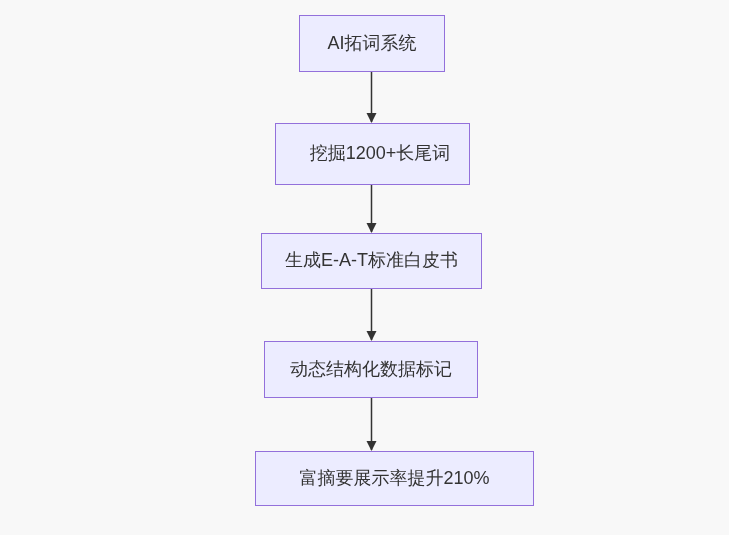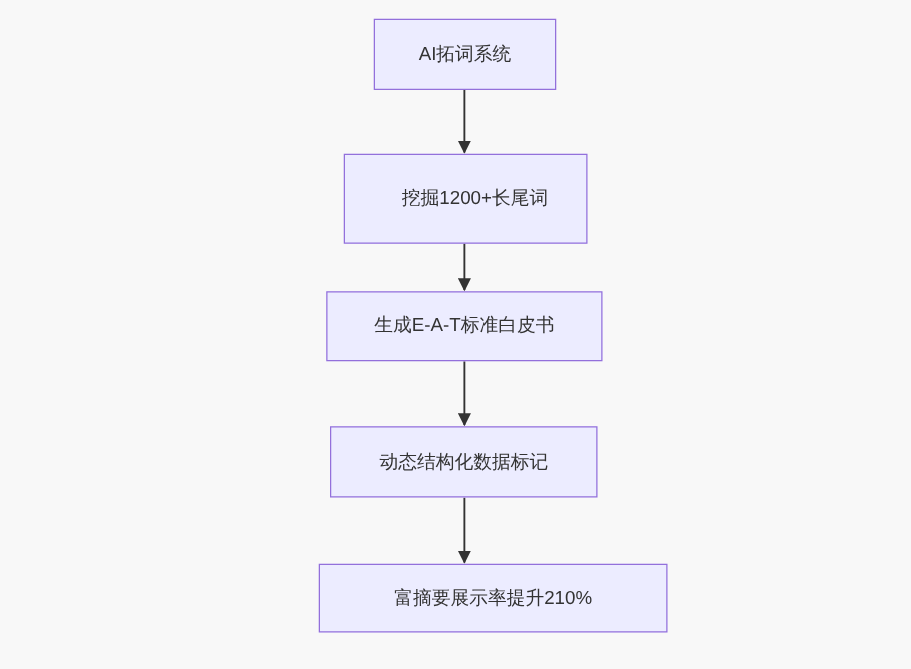--- a/index.html
+++ b/index.html
@@ -27,28 +27,28 @@
     position: absolute;
     box-sizing: border-box;
     background: #ECECFF;
     border: 1px solid #9370DB;
     display: flex;
     align-items: center;
     justify-content: center;
   }
   .node-label {
     color: #333333;
-    font-size: 15px;
+    font-size: 18px;
     line-height: 1.3;
     white-space: nowrap;
     text-align: center;
   }
   
   .n1 { left: 299px; top: 15px;  width: 146px; height: 57px; }
-  .n2 { left: 275px; top: 123px; width: 195px; height: 72px; padding-left: 15px; }
+  .n2 { left: 275px; top: 123px; width: 195px; height: 62px; padding-left: 15px; }
   .n3 { left: 261px; top: 233px; width: 221px; height: 56px; }
   .n4 { left: 264px; top: 341px; width: 214px; height: 57px; }
   .n5 { left: 255px; top: 451px; width: 279px; height: 55px; }
 </style>
 </head>
 <body>
 
 <div class="canvas">
 
   <svg class="edges-layer" width="729" height="535" viewBox="0 0 729 535" xmlns="http://www.w3.org/2000/svg">

